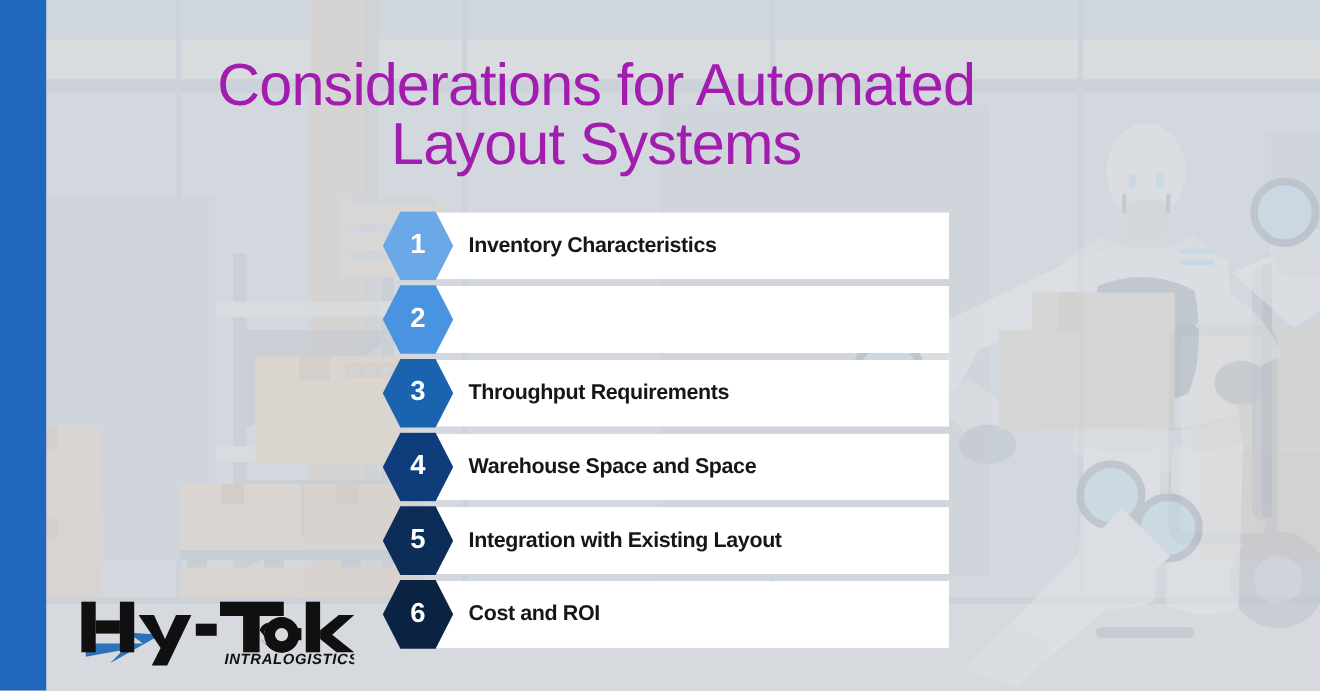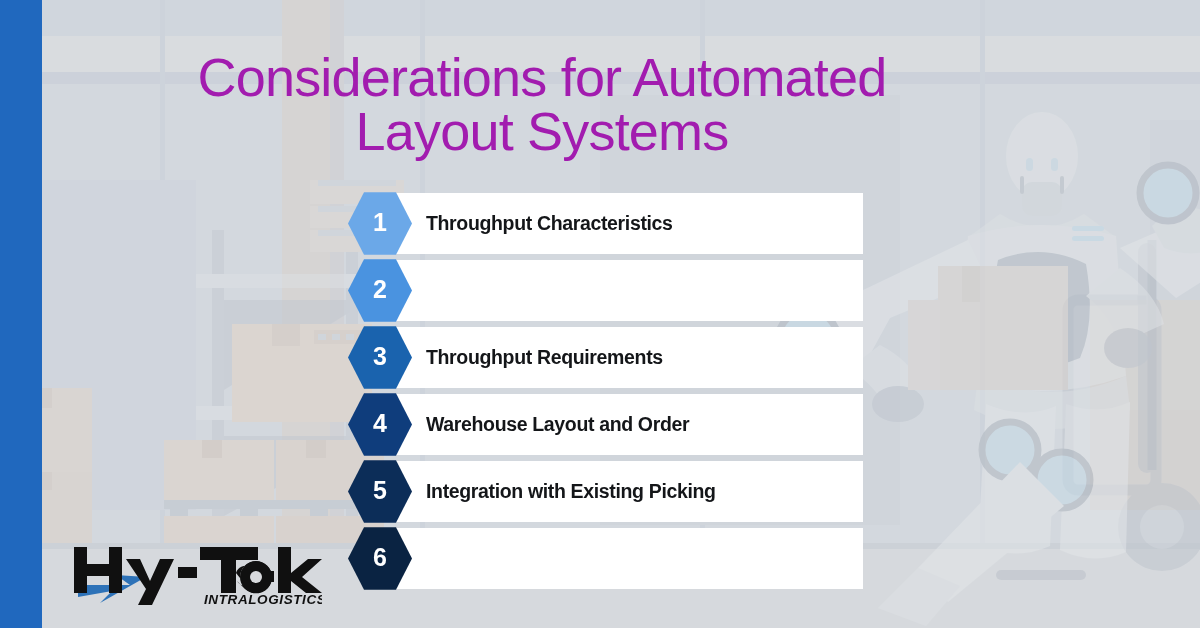--- a/index.html
+++ b/index.html
@@ -239,21 +239,21 @@
     <span class="title-line">Layout Systems</span>
   </div>
 
   <div class="list">
 
     <div class="row">
       <div class="card"></div>
       <div class="hex" style="background:#6ba8e8;">
         <span class="hex-num">1</span>
       </div>
-      <div class="row-label">Throughput Characteristics</div>
+      <div class="row-label">Inventory Characteristics</div>
     </div>
 
     <div class="row">
       <div class="card"></div>
       <div class="hex" style="background:#4a93e0;">
         <span class="hex-num">2</span>
       </div>
     </div>
 
     <div class="row">
@@ -262,36 +262,37 @@
         <span class="hex-num">3</span>
       </div>
       <div class="row-label">Throughput Requirements</div>
     </div>
 
     <div class="row">
       <div class="card"></div>
       <div class="hex" style="background:#0f3d7c;">
         <span class="hex-num">4</span>
       </div>
-      <div class="row-label">Warehouse Layout and Order</div>
+      <div class="row-label">Warehouse Space and Space</div>
     </div>
 
     <div class="row">
       <div class="card"></div>
       <div class="hex" style="background:#0c2d58;">
         <span class="hex-num">5</span>
       </div>
-      <div class="row-label">Integration with Existing Picking</div>
+      <div class="row-label">Integration with Existing Layout</div>
     </div>
 
     <div class="row">
       <div class="card"></div>
       <div class="hex" style="background:#0a2342;">
         <span class="hex-num">6</span>
       </div>
+      <div class="row-label">Cost and ROI</div>
     </div>
 
   </div>
 
   <div class="logo">
     <svg viewBox="0 0 250 62" width="250" height="62" xmlns="http://www.w3.org/2000/svg">
 
       <polygon points="6,40 58,40 44,30 74,32 28,58 40,46 6,52" fill="#2d72b8"></polygon>
 
       <rect x="2" y="2" width="13" height="46" fill="#101010"></rect>

